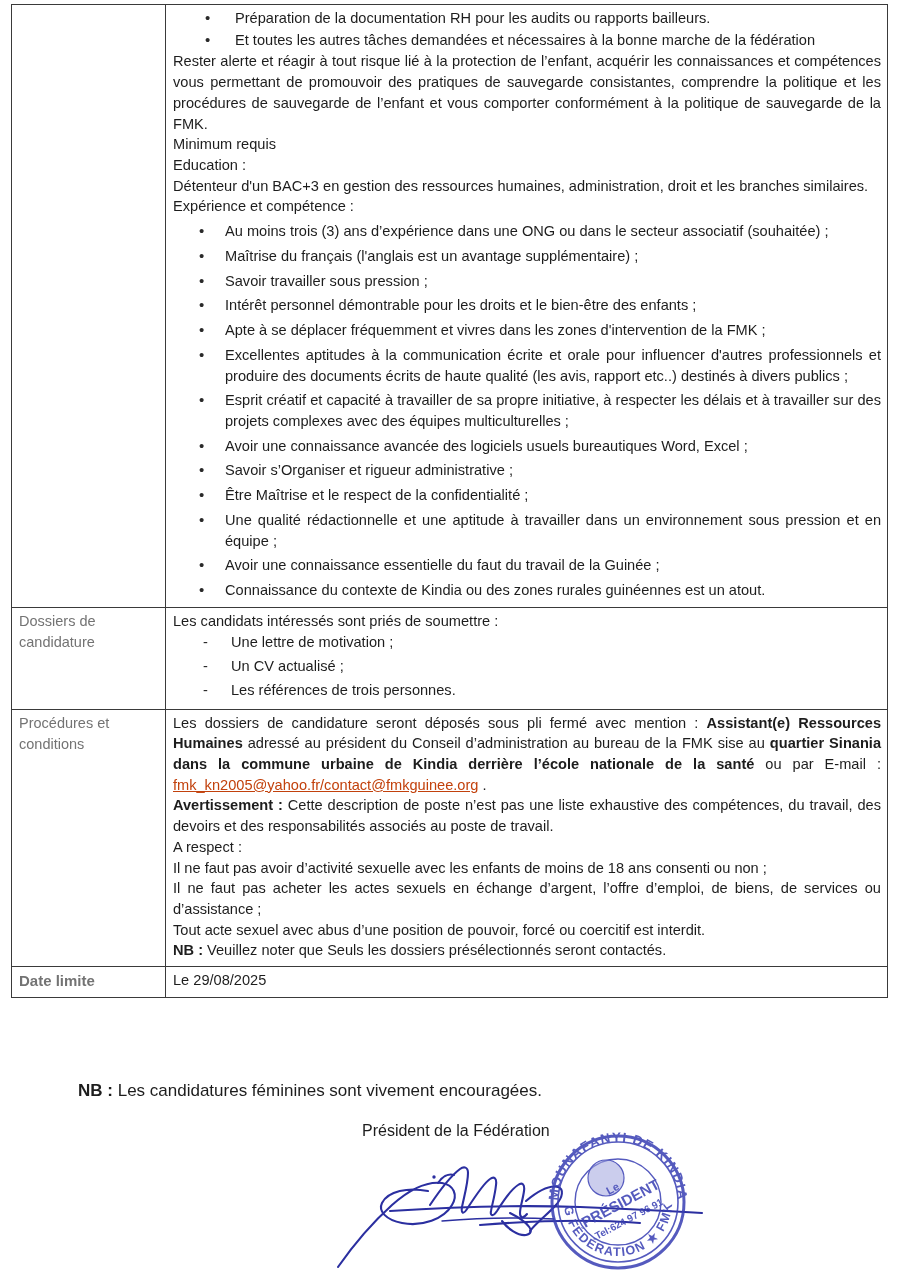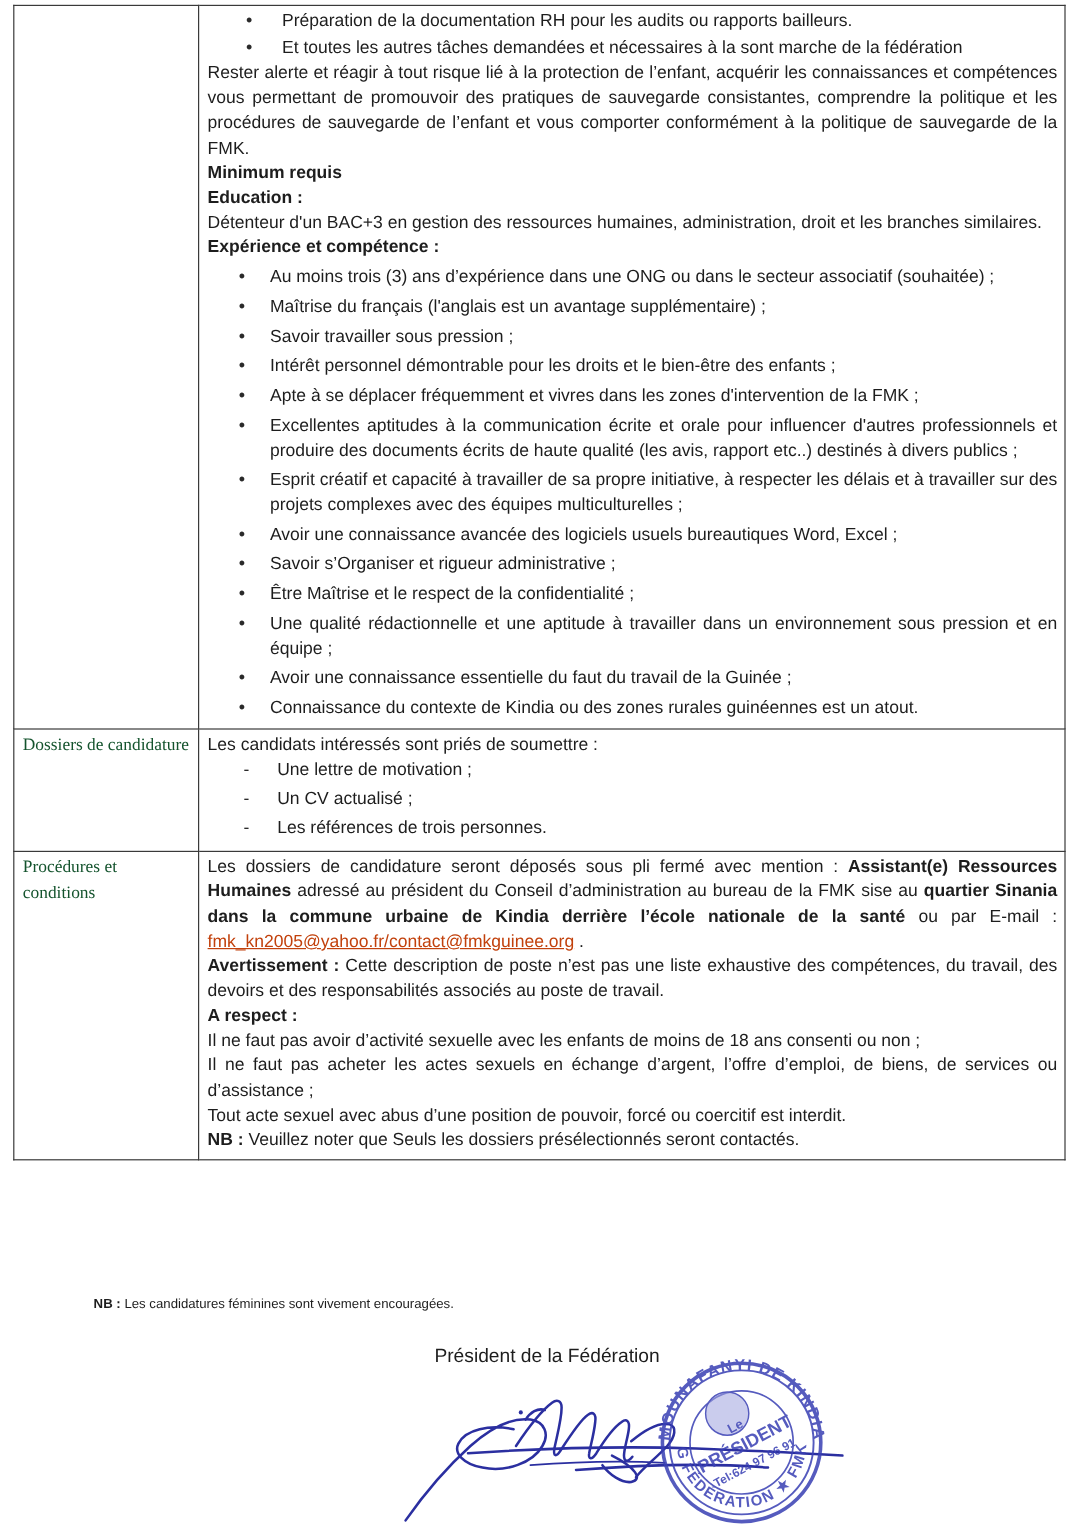--- a/index.html
+++ b/index.html
@@ -23,37 +23,36 @@
   }
   table.doc td{
     border:1px solid #3a3a3a;
     vertical-align:top;
     padding:3px 6px 5px 7px;
   }
   td.label{
     width:140px;
     font-size:14.5px;
     line-height:1.45;
-    color:#14532d;
+    color:#737373;
     padding-left:9px;
     padding-top:5px;
-    font-family:Liberation Serif, serif;
   }
   td.label.strong{font-weight:bold;font-size:15px;}
   td.body{
     font-size:14.6px;
     line-height:1.42;
     padding-left:9px;
     padding-right:8px;
   }
 
   p{margin:0 0 0 0;}
   p.just{text-align:justify;}
   .bold{font-weight:bold;}
-  .hdr{font-weight:bold;}
+  .hdr{font-weight:normal;}
 
   ul.bl{list-style:none;margin:0;padding:0;}
   ul.bl > li{
     position:relative;
     padding-left:62px;
     margin:0 0 1px 0;
     text-align:justify;
   }
   ul.bl > li:before{
     content:"\2022";
@@ -92,21 +91,21 @@
   }
 
   a.mail{
     color:#c2410c;
     text-decoration:underline;
   }
 
   .footer-nb{
     position:absolute;
     left:78px; top:1081px;
-    font-size:11px;
+    font-size:17px;
   }
   .footer-nb .nbb{font-weight:bold;}
 
   .sig-title{
     position:absolute;
     left:362px; top:1122px;
     font-size:16px;
   }
 
   .sig-wrap{
@@ -129,21 +128,21 @@
 
   <table class="doc">
     <tbody>
 
       <tr>
         <td class="label"></td>
         <td class="body">
 
           <ul class="bl">
             <li><span>Préparation de la documentation RH pour les audits ou rapports bailleurs.</span></li>
-            <li><span>Et toutes les autres tâches demandées et nécessaires à la sont marche de la fédération</span></li>
+            <li><span>Et toutes les autres tâches demandées et nécessaires à la bonne marche de la fédération</span></li>
           </ul>
 
           <p class="just">Rester alerte et réagir à tout risque lié à la protection de l’enfant, acquérir les connaissances et compétences vous permettant de promouvoir des pratiques de sauvegarde consistantes, comprendre la politique et les procédures de sauvegarde de l’enfant et vous comporter conformément à la politique de sauvegarde de la FMK.</p>
 
           <p class="hdr">Minimum requis</p>
           <p class="hdr">Education :</p>
           <p class="just">Détenteur d'un BAC+3 en gestion des ressources humaines, administration, droit et les branches similaires.</p>
           <p class="hdr">Expérience et compétence :</p>
 
           <ul class="bl2">
@@ -186,20 +185,24 @@
 
           <p class="hdr">A respect :</p>
           <p class="just">Il ne faut pas avoir d’activité sexuelle avec les enfants de moins de 18 ans consenti ou non ;</p>
           <p class="just">Il ne faut pas acheter les actes sexuels en échange d’argent, l’offre d’emploi, de biens, de services ou d’assistance ;</p>
           <p class="just">Tout acte sexuel avec abus d’une position de pouvoir, forcé ou coercitif est interdit.</p>
 
           <p><span class="bold">NB : </span><span>Veuillez noter que Seuls les dossiers présélectionnés seront contactés.</span></p>
         </td>
       </tr>
 
+      <tr>
+        <td class="label strong">Date limite</td>
+        <td class="body">Le 29/08/2025</td>
+      </tr>
     </tbody>
   </table>
 
   <div class="footer-nb">
     <span class="nbb">NB : </span><span>Les candidatures féminines sont vivement encouragées.</span>
   </div>
 
   <div class="sig-title">Président de la Fédération</div>
 
   <div class="sig-wrap">

